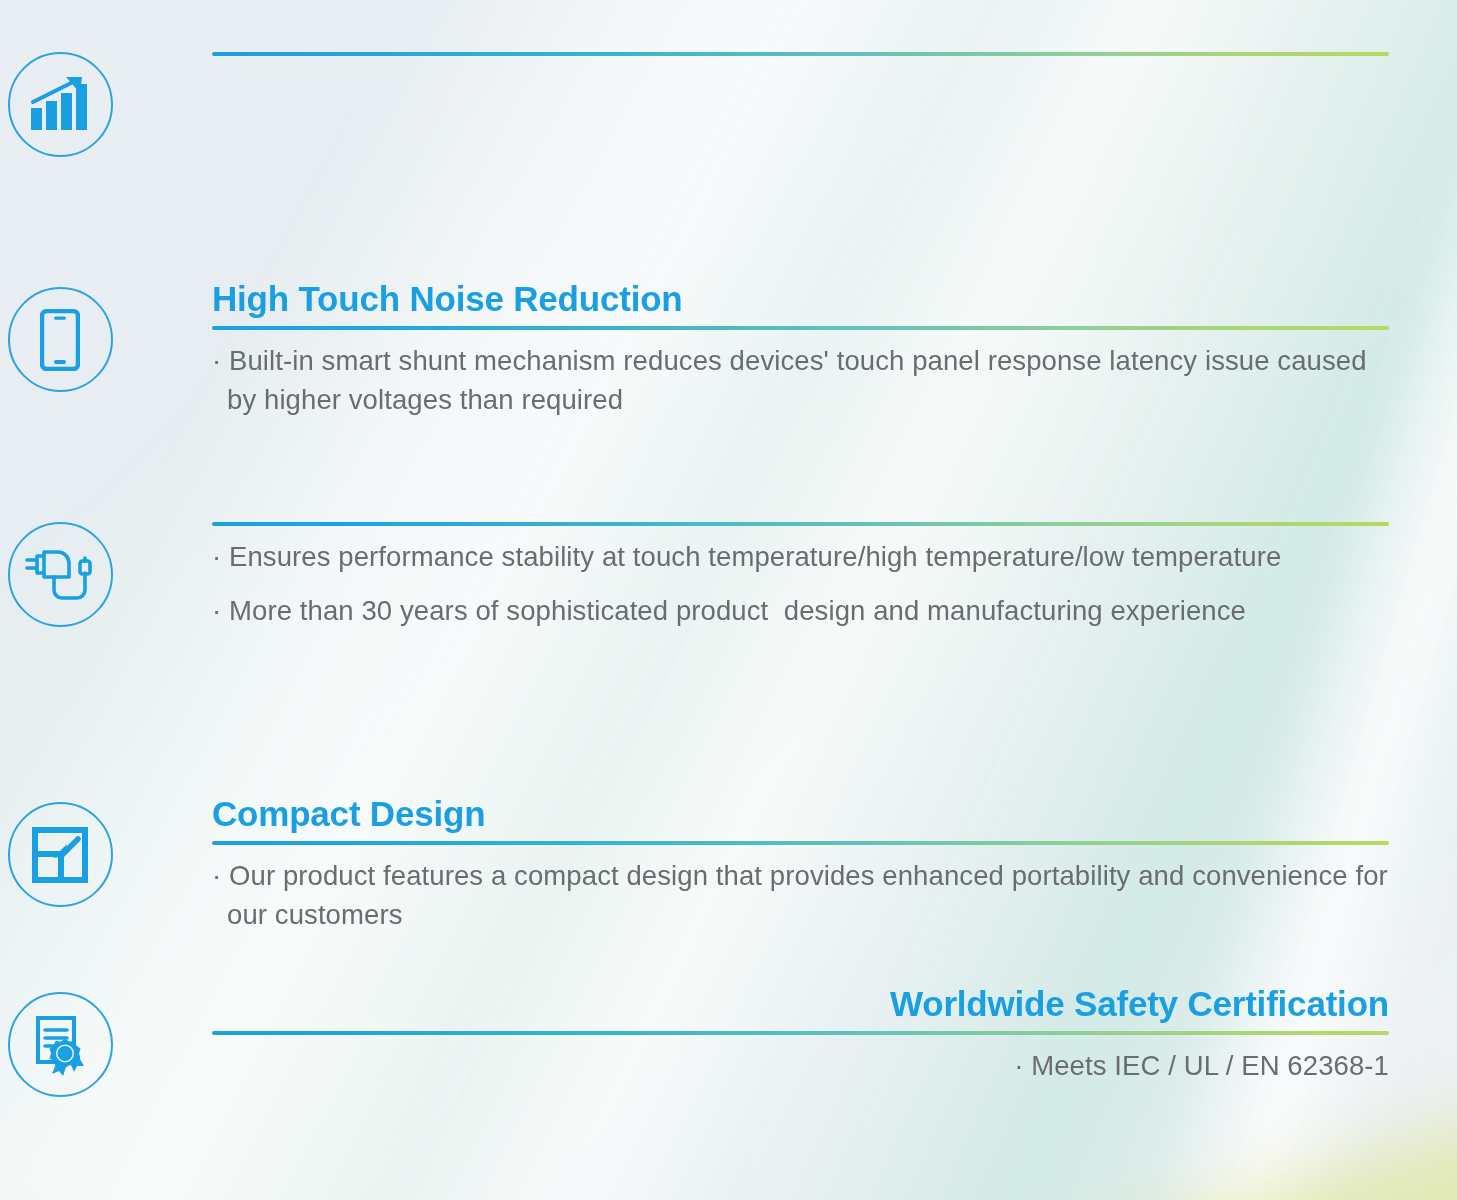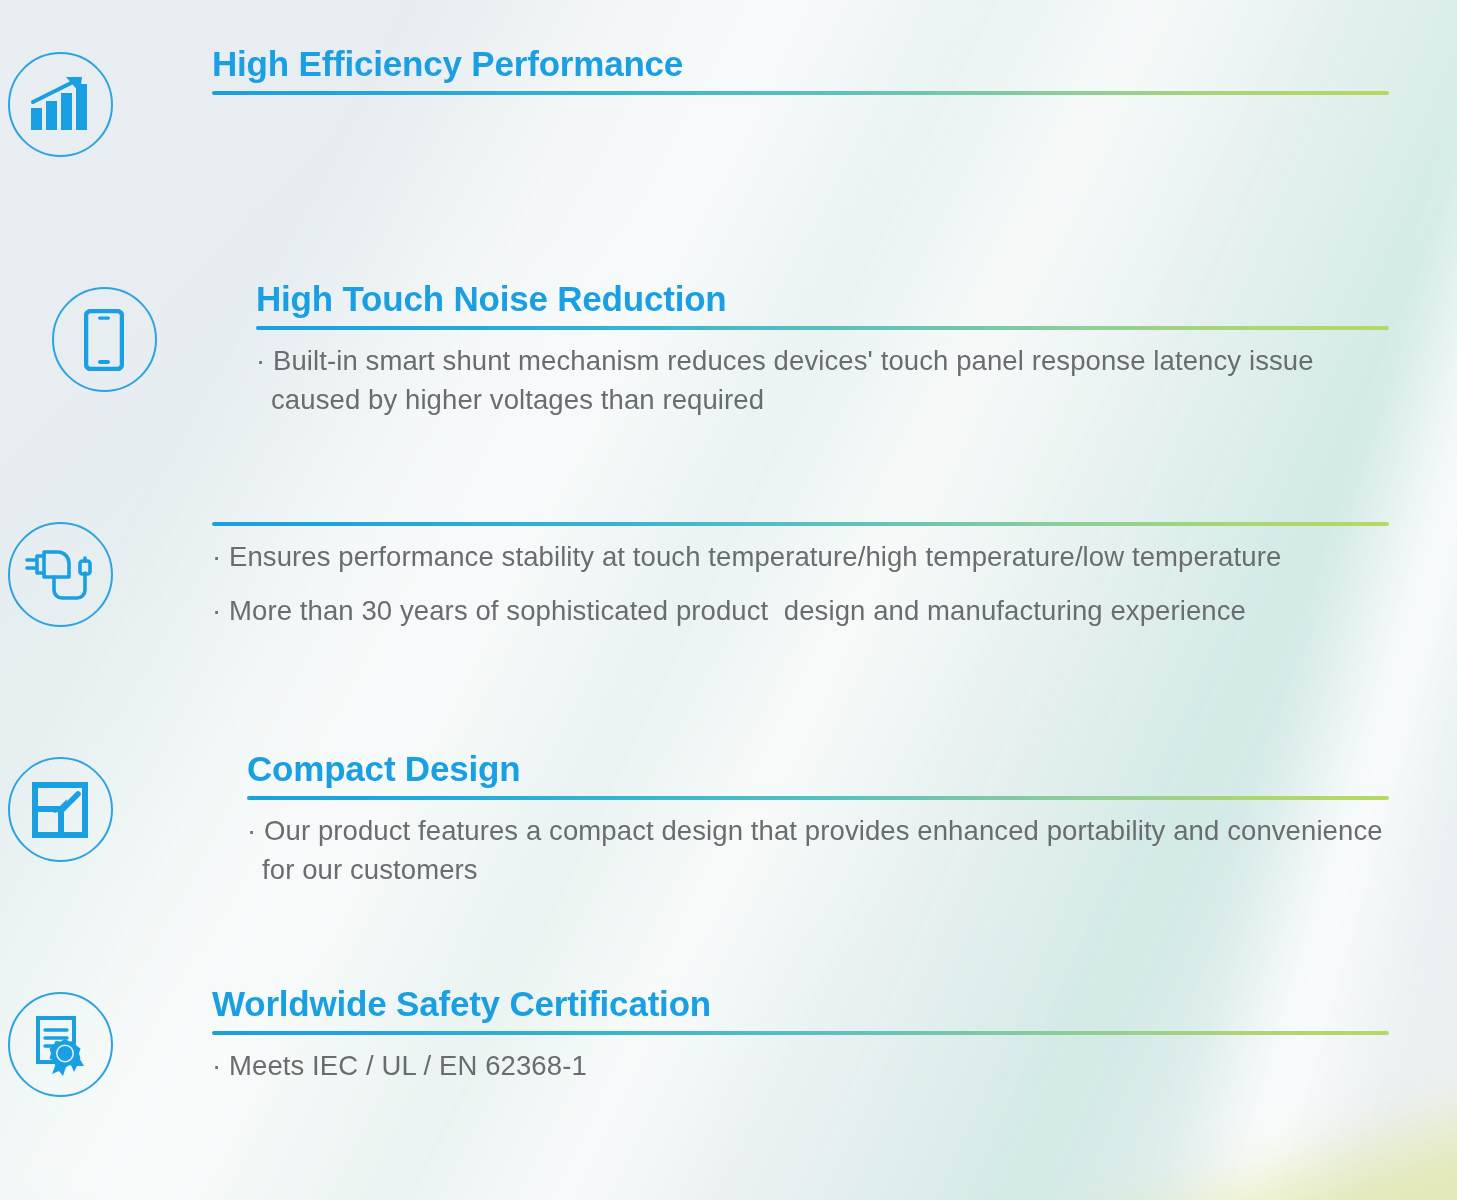--- a/index.html
+++ b/index.html
@@ -183,26 +183,25 @@
             <rect x="2" y="32" width="11" height="22" fill="#1a9fe3"></rect>
             <rect x="17" y="25" width="11" height="29" fill="#1a9fe3"></rect>
             <rect x="32" y="17" width="11" height="37" fill="#1a9fe3"></rect>
             <rect x="47" y="8" width="11" height="46" fill="#1a9fe3"></rect>
             <path d="M4 26 L50 3" stroke="#1a9fe3" stroke-width="4" stroke-linecap="round"></path>
             <path d="M37 1 L53 1 L51 17 Z" fill="#1a9fe3"></path>
           </svg>
         </div>
       </div>
       <div class="feature-body">
-        <div class="feature-title">High Efficiency Performance</div>
-        <div class="divider"></div>
-      </div>
-    </div>
-
-    <div class="feature" style="top:279px;padding-left:44px;">
+        <div class="divider"></div>
+      </div>
+    </div>
+
+    <div class="feature" style="top:279px;">
       <div class="icon-wrap">
         <div class="icon-circle">
           <svg width="40" height="62" viewBox="0 0 40 62" fill="none">
             <rect x="2" y="2" width="36" height="58" rx="5" ry="5" stroke="#1a9fe3" stroke-width="4.5" fill="none"></rect>
             <rect x="14" y="7.5" width="12" height="3.2" rx="1.6" fill="#1a9fe3"></rect>
             <rect x="14" y="51" width="12" height="4" rx="2" fill="#1a9fe3"></rect>
           </svg>
         </div>
       </div>
       <div class="feature-body">
@@ -229,41 +228,41 @@
       </div>
       <div class="feature-body">
         <div class="divider"></div>
         <div class="bullets">
           <span class="bullet">· Ensures performance stability at touch temperature/high temperature/low temperature</span>
           <span class="bullet">· More than 30 years of sophisticated product  design and manufacturing experience</span>
         </div>
       </div>
     </div>
 
-    <div class="feature" style="top:749px;gap:35px;">
+    <div class="feature" style="top:794px;">
       <div class="icon-wrap">
         <div class="icon-circle">
           <svg width="58" height="58" viewBox="0 0 58 58" fill="none">
             <path d="M4 4 H54 V54 H4 Z" stroke="#1a9fe3" stroke-width="6" fill="none"></path>
             <path d="M4 28 H30 V54" stroke="#1a9fe3" stroke-width="6" fill="none"></path>
             <path d="M47 13 L31 29" stroke="#1a9fe3" stroke-width="5.5" stroke-linecap="round"></path>
             <path d="M30 30 L32 18 L44 16 Z" fill="#1a9fe3" transform="rotate(180 33 24)"></path>
           </svg>
         </div>
       </div>
       <div class="feature-body">
         <div class="feature-title">Compact Design</div>
         <div class="divider"></div>
         <div class="bullets">
           <span class="bullet">· Our product features a compact design that provides enhanced portability and convenience for our customers</span>
         </div>
       </div>
     </div>
 
-    <div class="feature" style="top:984px;">
+    <div class="feature" style="top:984px;text-align:right;">
       <div class="icon-wrap">
         <div class="icon-circle">
           <svg width="60" height="62" viewBox="0 0 60 62" fill="none">
             <path d="M8 4 H44 V48 H8 Z" stroke="#1a9fe3" stroke-width="4" fill="none"></path>
             <path d="M15 16 H37 M15 24 H37 M15 32 H29" stroke="#1a9fe3" stroke-width="3.4" stroke-linecap="round"></path>
             <path d="M27 47 L22 60 L29 57 L33 62 L37 50 Z" fill="#1a9fe3"></path>
             <path d="M38 44 L44 58 L47 52 L54 52 L47 40 Z" fill="#1a9fe3"></path>
             <path d="M35 25 L39.5 27.5 L44.5 27 L46.5 31.7 L50.5 34.6 L49 39.4 L50.5 44.2 L46.5 47.1 L44.5 51.8 L39.5 51.3 L35 53.8 L30.5 51.3 L25.5 51.8 L23.5 47.1 L19.5 44.2 L21 39.4 L19.5 34.6 L23.5 31.7 L25.5 27 L30.5 27.5 Z" fill="#1a9fe3"></path>
             <circle cx="35" cy="39.4" r="9" fill="#e8f3f7"></circle>
             <circle cx="35" cy="39.4" r="7.5" fill="#1a9fe3"></circle>

